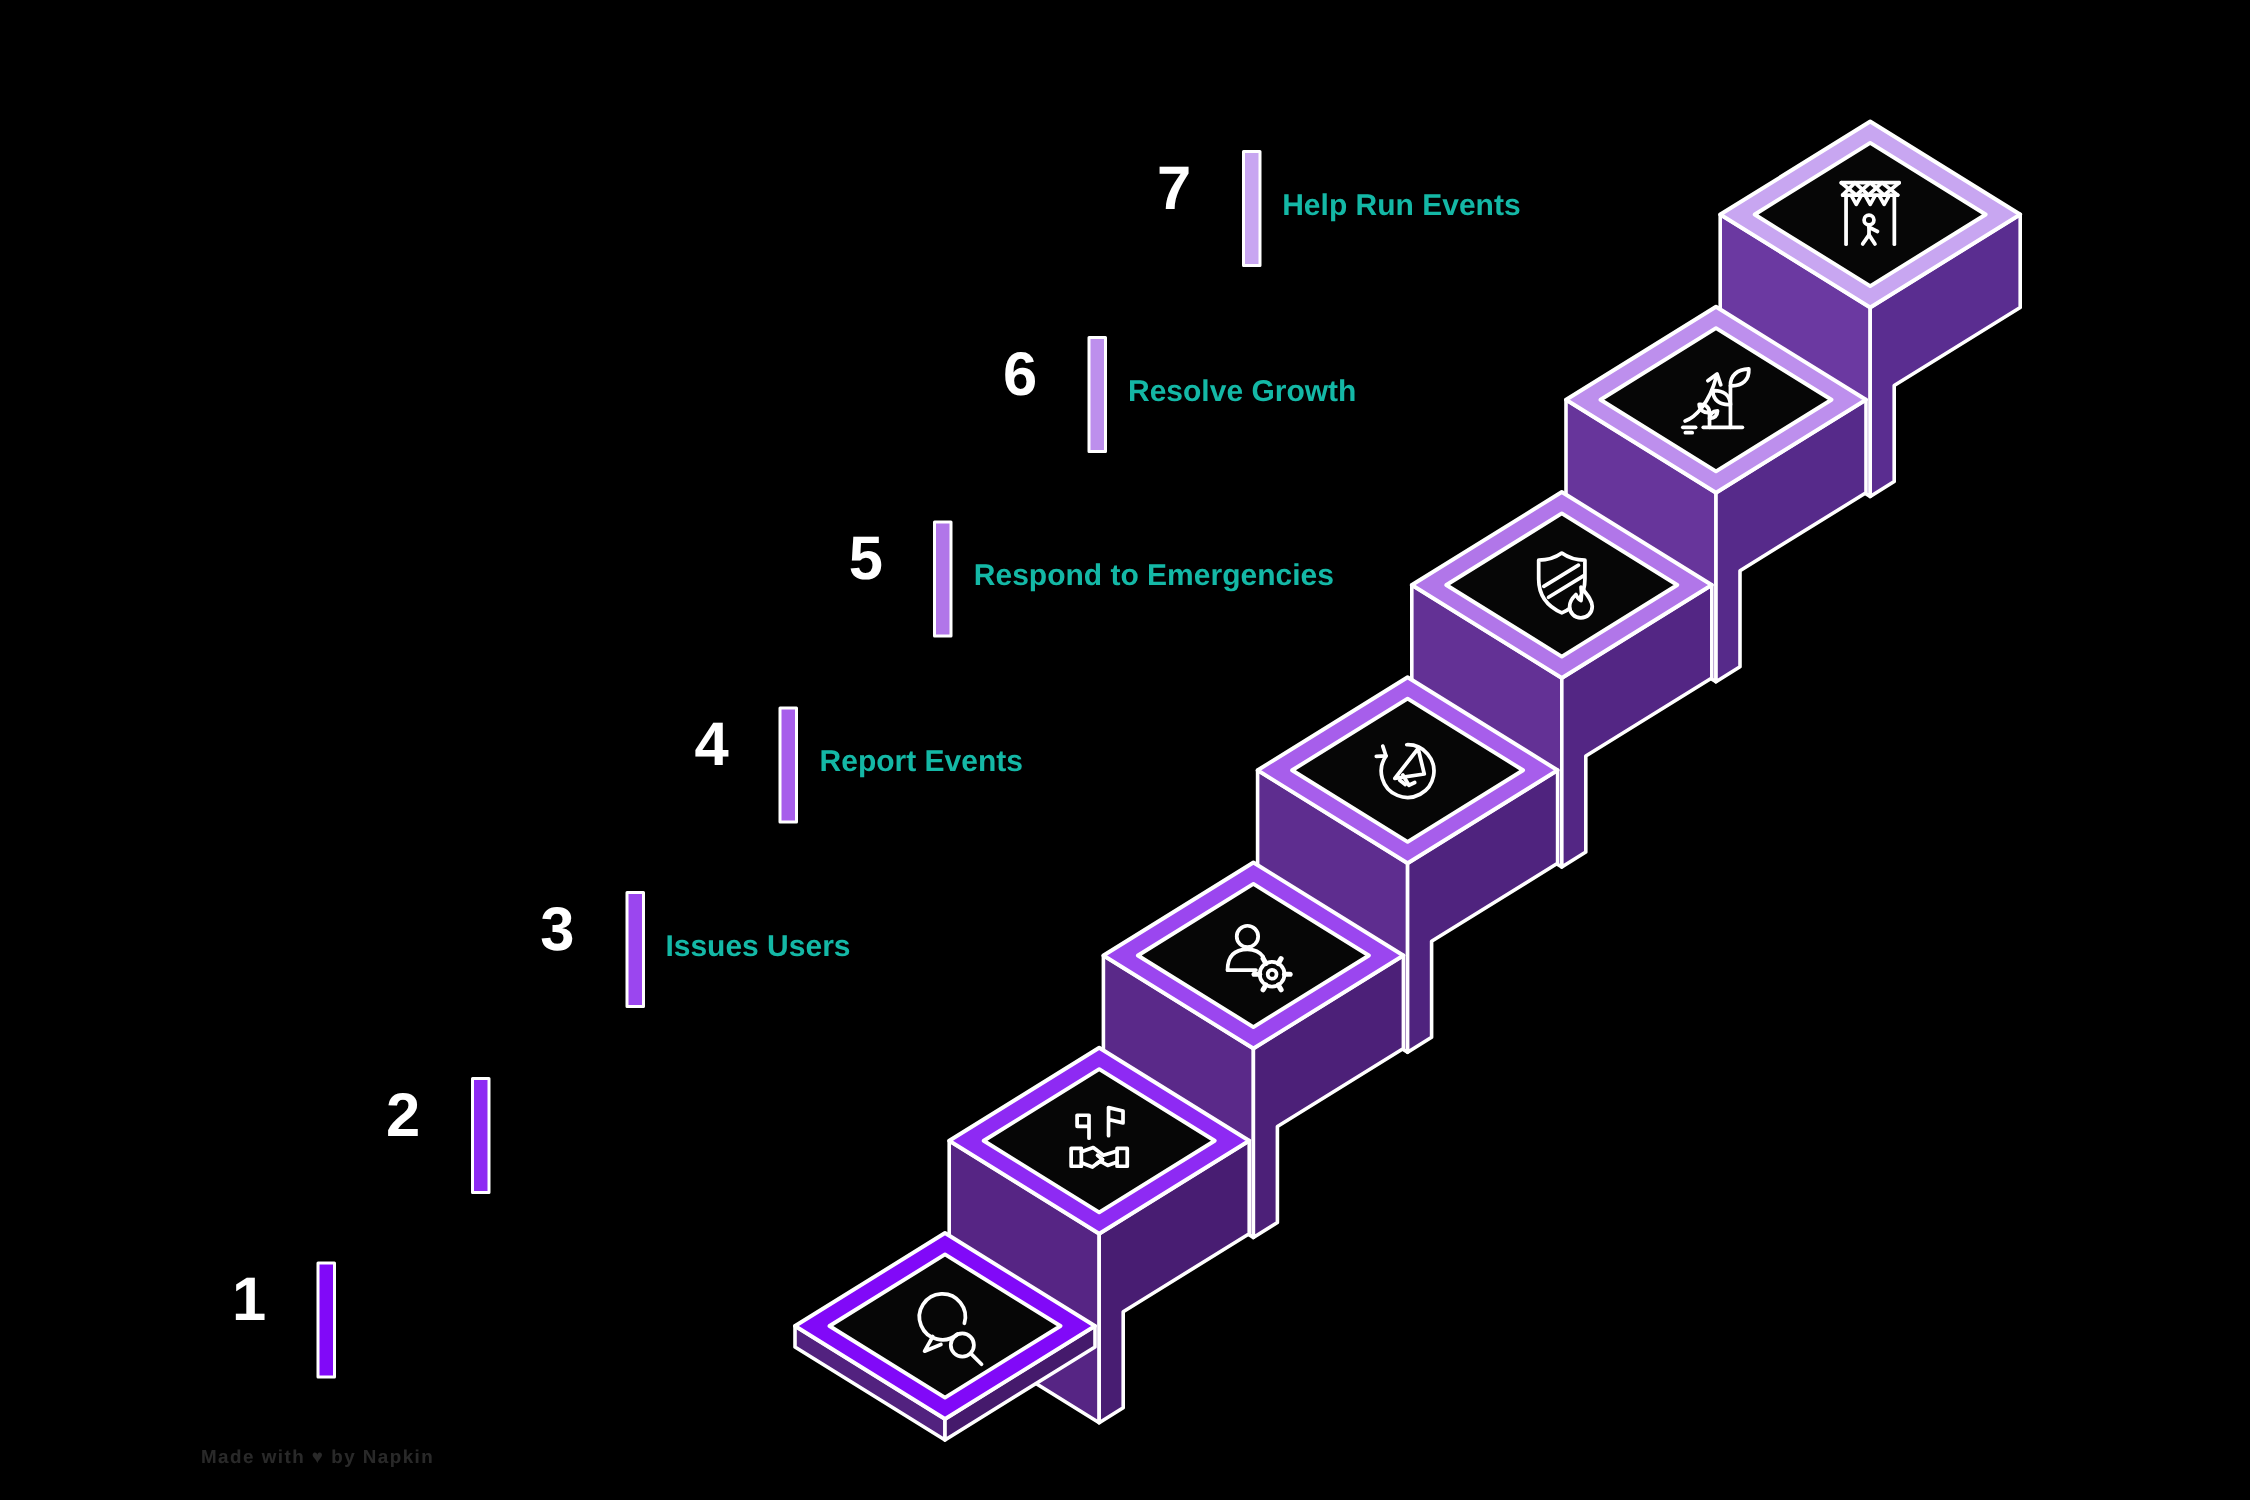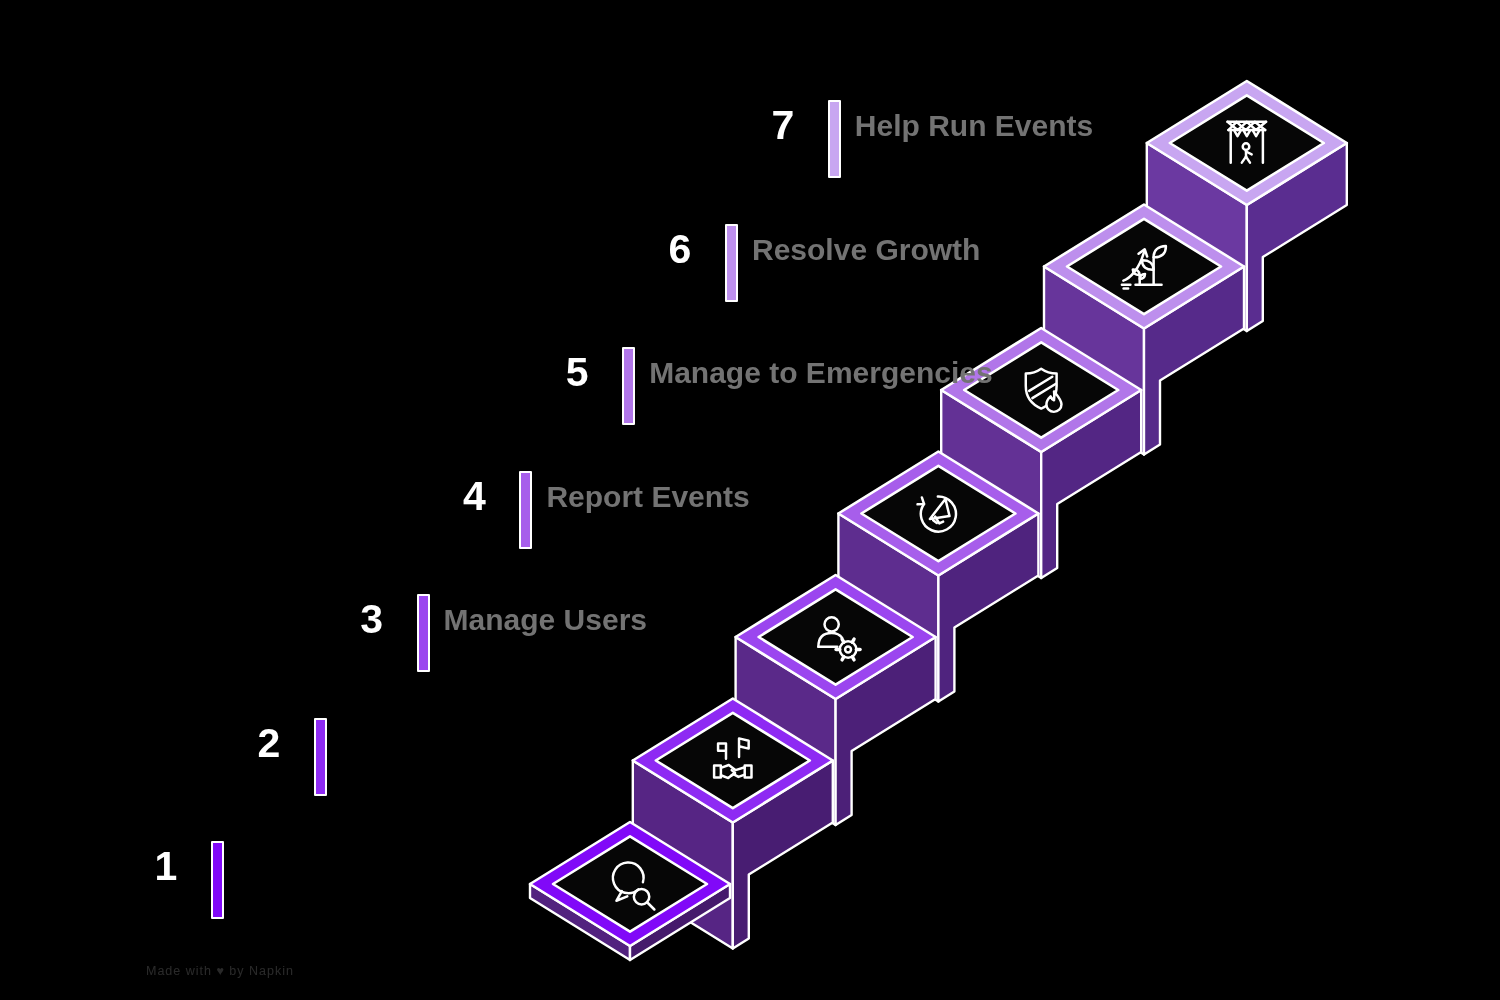--- a/index.html
+++ b/index.html
@@ -9,24 +9,24 @@
   }
   #stair-svg{position:absolute;left:0;top:0;}
   .row{position:absolute;display:flex;align-items:flex-start;}
   .num{
     width:46px;font-size:41px;font-weight:700;line-height:46px;text-align:center;color:#fff;
   }
   .bar{
     margin-left:22px;margin-top:-2px;width:9px;height:74px;border:2px solid #fff;border-radius:1px;
   }
   .label{
-    margin-left:14px;margin-top:9px;font-size:30px;font-weight:700;line-height:30px;white-space:nowrap;color:#737373;
+    margin-left:14px;margin-top:20px;font-size:20px;font-weight:700;line-height:30px;white-space:nowrap;color:#14b8a6;
   }
   .watermark{
-    position:absolute;left:146px;top:964px;font-size:12.5px;font-weight:400;
+    position:absolute;left:134px;top:964px;font-size:12.5px;font-weight:700;
     color:#fff;opacity:0.16;letter-spacing:1px;
   }
   .icon-stroke{fill:none;stroke:#fff;stroke-width:2.2;stroke-linecap:round;stroke-linejoin:round;}
   .face{stroke:#fff;stroke-width:2.4;stroke-linejoin:round;}
   .band{stroke:#fff;stroke-width:2.6;stroke-linejoin:round;}
   .inner{stroke:#fff;stroke-width:2.6;stroke-linejoin:round;}
 </style>
 </head>
 <body>
 
@@ -174,31 +174,31 @@
     <div class="num">1</div>
     <div class="bar" style="background-color: rgb(129, 9, 248);"></div>
   </div>
   <div class="row" style="left:245.8px;top:719.5px">
     <div class="num">2</div>
     <div class="bar" style="background-color: rgb(142, 42, 243);"></div>
   </div>
   <div class="row" style="left:348.6px;top:596px">
     <div class="num">3</div>
     <div class="bar" style="background-color: rgb(155, 70, 239);"></div>
-    <div class="label">Manage Users</div>
+    <div class="label">Issues Users</div>
   </div>
   <div class="row" style="left:451.4px;top:472.5px">
     <div class="num">4</div>
     <div class="bar" style="background-color: rgb(167, 94, 235);"></div>
     <div class="label">Report Events</div>
   </div>
   <div class="row" style="left:554.2px;top:349px">
     <div class="num">5</div>
     <div class="bar" style="background-color: rgb(177, 118, 233);"></div>
-    <div class="label">Manage to Emergencies</div>
+    <div class="label">Respond to Emergencies</div>
   </div>
   <div class="row" style="left:657px;top:225.5px">
     <div class="num">6</div>
     <div class="bar" style="background-color: rgb(189, 143, 237);"></div>
     <div class="label">Resolve Growth</div>
   </div>
   <div class="row" style="left:759.8px;top:102px">
     <div class="num">7</div>
     <div class="bar" style="background-color: rgb(200, 166, 241);"></div>
     <div class="label">Help Run Events</div>

